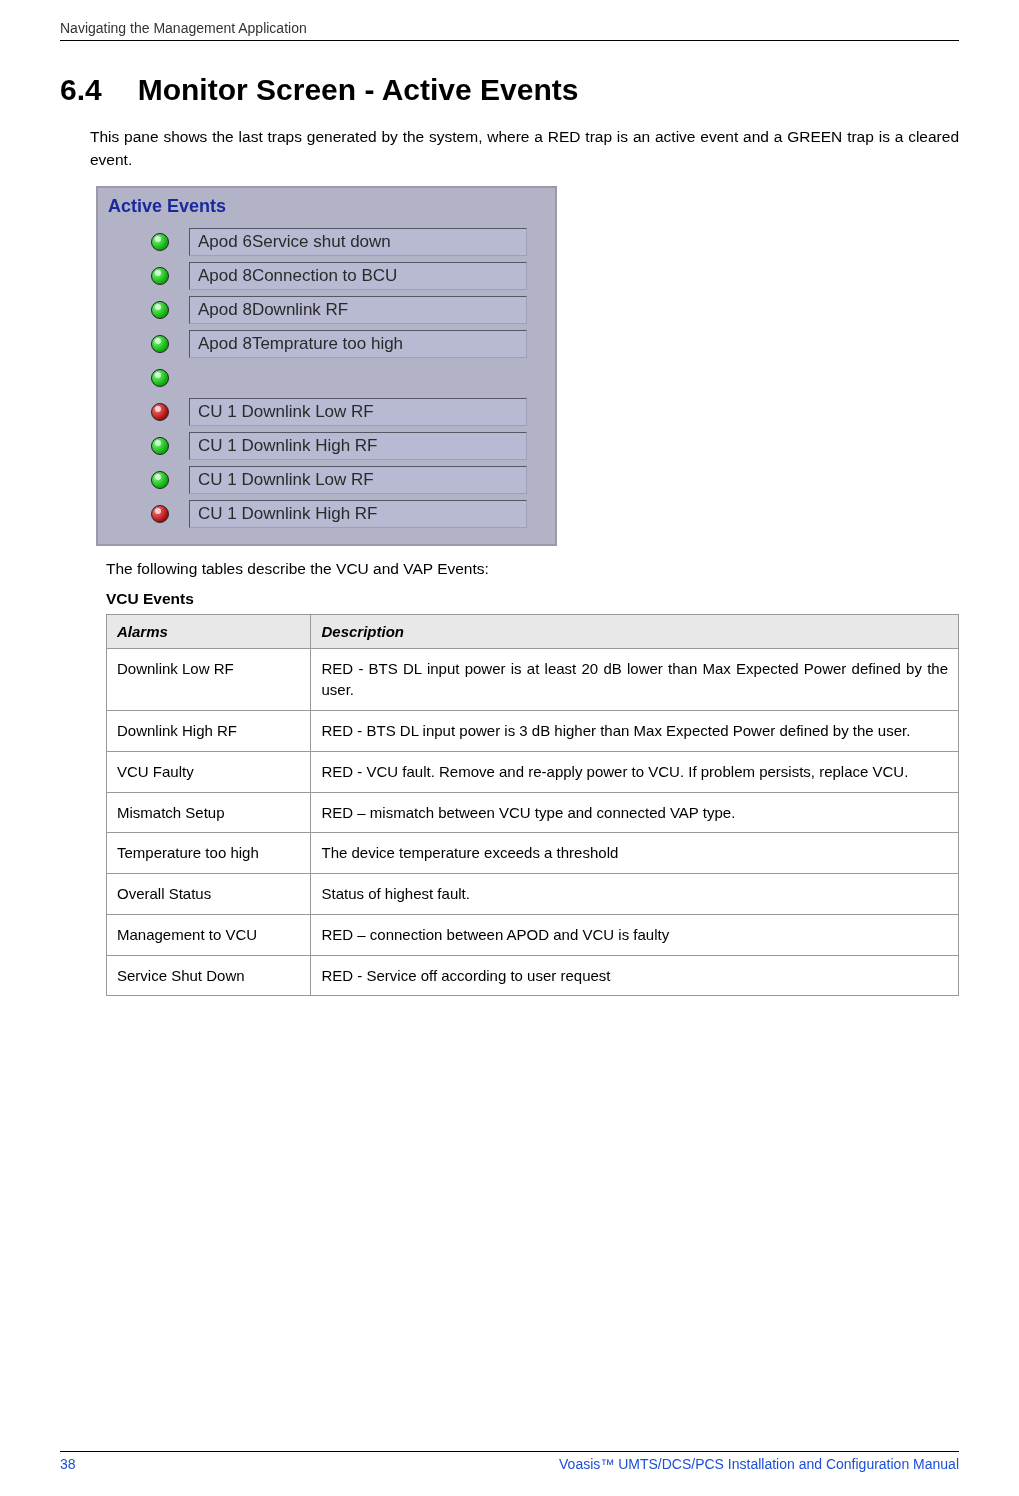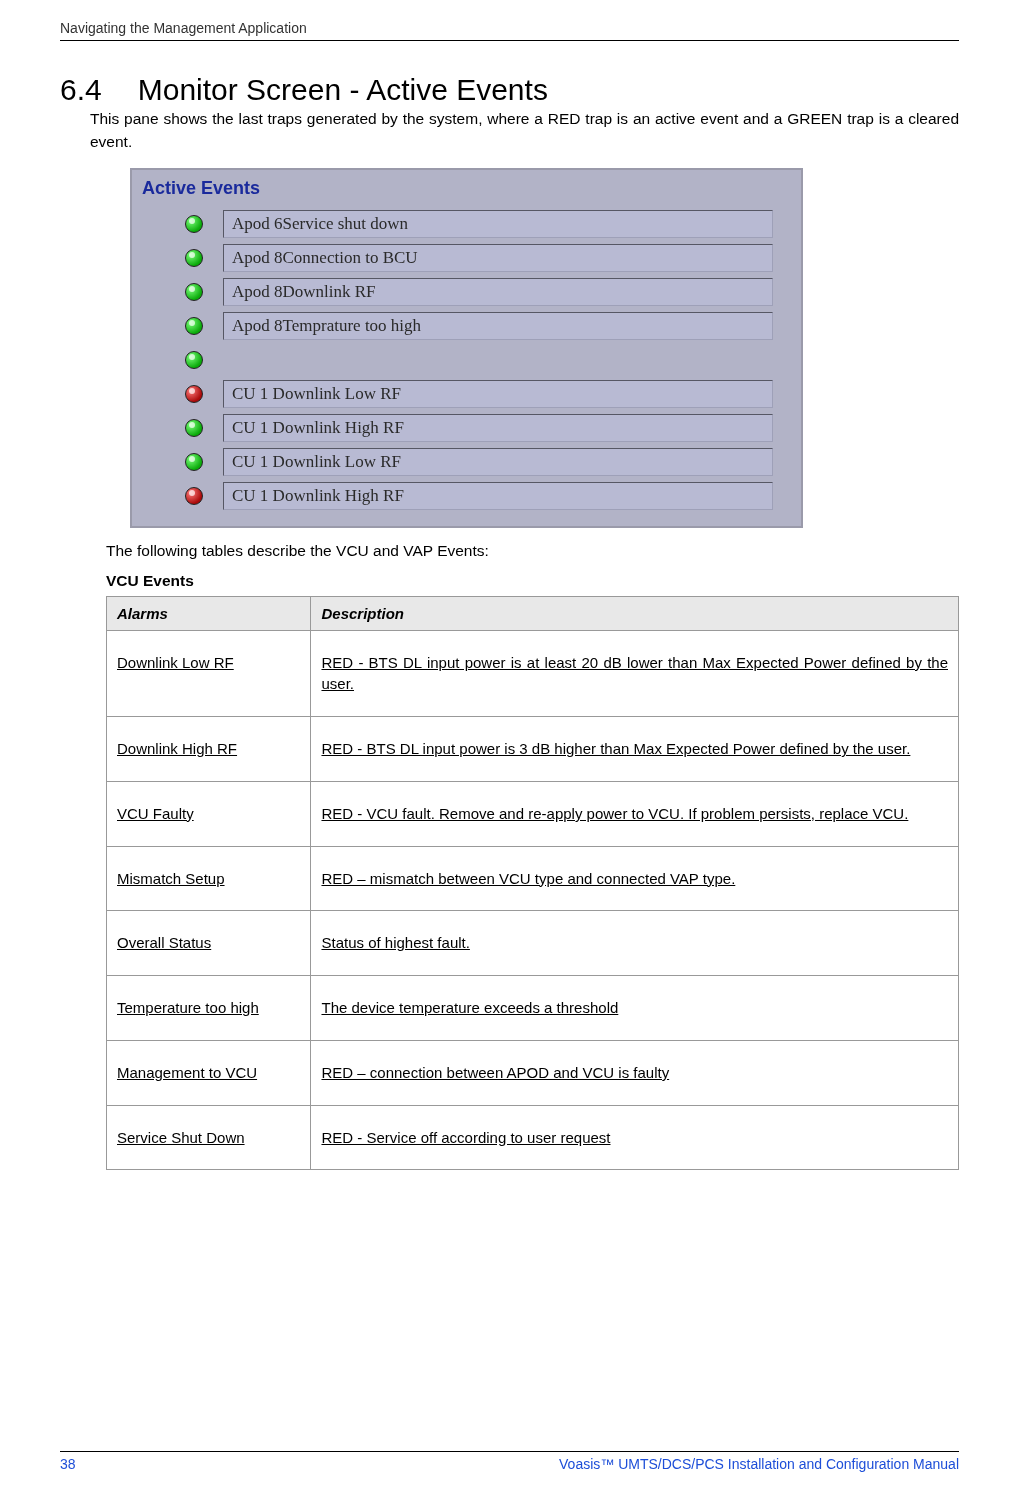--- a/index.html
+++ b/index.html
@@ -19,41 +19,42 @@
     }
     .header {
       border-bottom: 1px solid #000;
       padding-bottom: 4px;
       margin-bottom: 32px;
       font-size: 14px;
       color: #333;
     }
     .section-heading {
       font-size: 30px;
-      font-weight: normal;
+      font-weight: bold;
+      margin-bottom: 18px;
       display: flex;
       align-items: baseline;
       gap: 36px;
     }
     .section-number {
       display: inline-block;
     }
     .body-text {
       font-size: 15.5px;
       line-height: 1.5;
       margin-bottom: 14px;
       text-align: justify;
       margin-left: 30px;
     }
     .events-panel {
-      width: 673px;
+      width: 461px;
       border: 2px solid #9a9aaa;
       background: #b2b3c7;
       padding: 6px 8px 10px 8px;
-      margin-left: 70px;
+      margin-left: 36px;
       margin-bottom: 14px;
     }
     .events-title {
       font-family: Tahoma, Verdana, sans-serif;
       font-weight: bold;
       font-size: 18px;
       color: #1a2a9c;
       padding: 2px 2px 5px 2px;
     }
     .events-list {
@@ -89,21 +90,21 @@
     .status-green {
       background: radial-gradient(circle at 30% 30%, #7aff7a, #0aaa0a 70%);
     }
     .status-red {
       background: radial-gradient(circle at 30% 30%, #ff7a7a, #aa0a0a 70%);
     }
     .event-text {
       flex: 1;
       background: #b8bad3;
       border: 1px inset #9ea0b8;
-      font-family: Liberation Serif, serif;
+      font-family: Liberation Sans, sans-serif;
       font-size: 17px;
       color: #2a2a2a;
       padding: 3px 8px 4px 8px;
       height: 28px;
     }
     .follow-text {
       font-size: 15.5px;
       margin-left: 46px;
       margin-bottom: 12px;
     }
@@ -121,26 +122,25 @@
     }
     .events-table th {
       background: #e8e8e8;
       font-weight: bold;
       font-style: italic;
       text-align: left;
       padding: 8px 10px;
       border: 1px solid #999;
     }
     .events-table td {
-      padding: 21px 10px;
+      padding: 9px 10px;
       border: 1px solid #999;
       vertical-align: top;
       text-align: justify;
       line-height: 1.45;
-      text-decoration: underline;
     }
     .events-table th:first-child,
     .events-table td:first-child {
       width: 24%;
       margin-left: 8px;
     }
     .footer {
       position: absolute;
       bottom: 24px;
       left: 60px;
@@ -230,26 +230,26 @@
       </tr>
       <tr>
         <td>VCU Faulty</td>
         <td>RED - VCU fault. Remove and re-apply power to VCU. If problem persists, replace VCU.</td>
       </tr>
       <tr>
         <td>Mismatch Setup</td>
         <td>RED – mismatch between VCU type and connected VAP type.</td>
       </tr>
       <tr>
+        <td>Temperature too high</td>
+        <td>The device temperature exceeds a threshold</td>
+      </tr>
+      <tr>
         <td>Overall Status</td>
         <td>Status of highest fault.</td>
-      </tr>
-      <tr>
-        <td>Temperature too high</td>
-        <td>The device temperature exceeds a threshold</td>
       </tr>
       <tr>
         <td>Management to VCU</td>
         <td>RED – connection between APOD and VCU is faulty</td>
       </tr>
       <tr>
         <td>Service Shut Down</td>
         <td>RED - Service off according to user request</td>
       </tr>
     </tbody>

